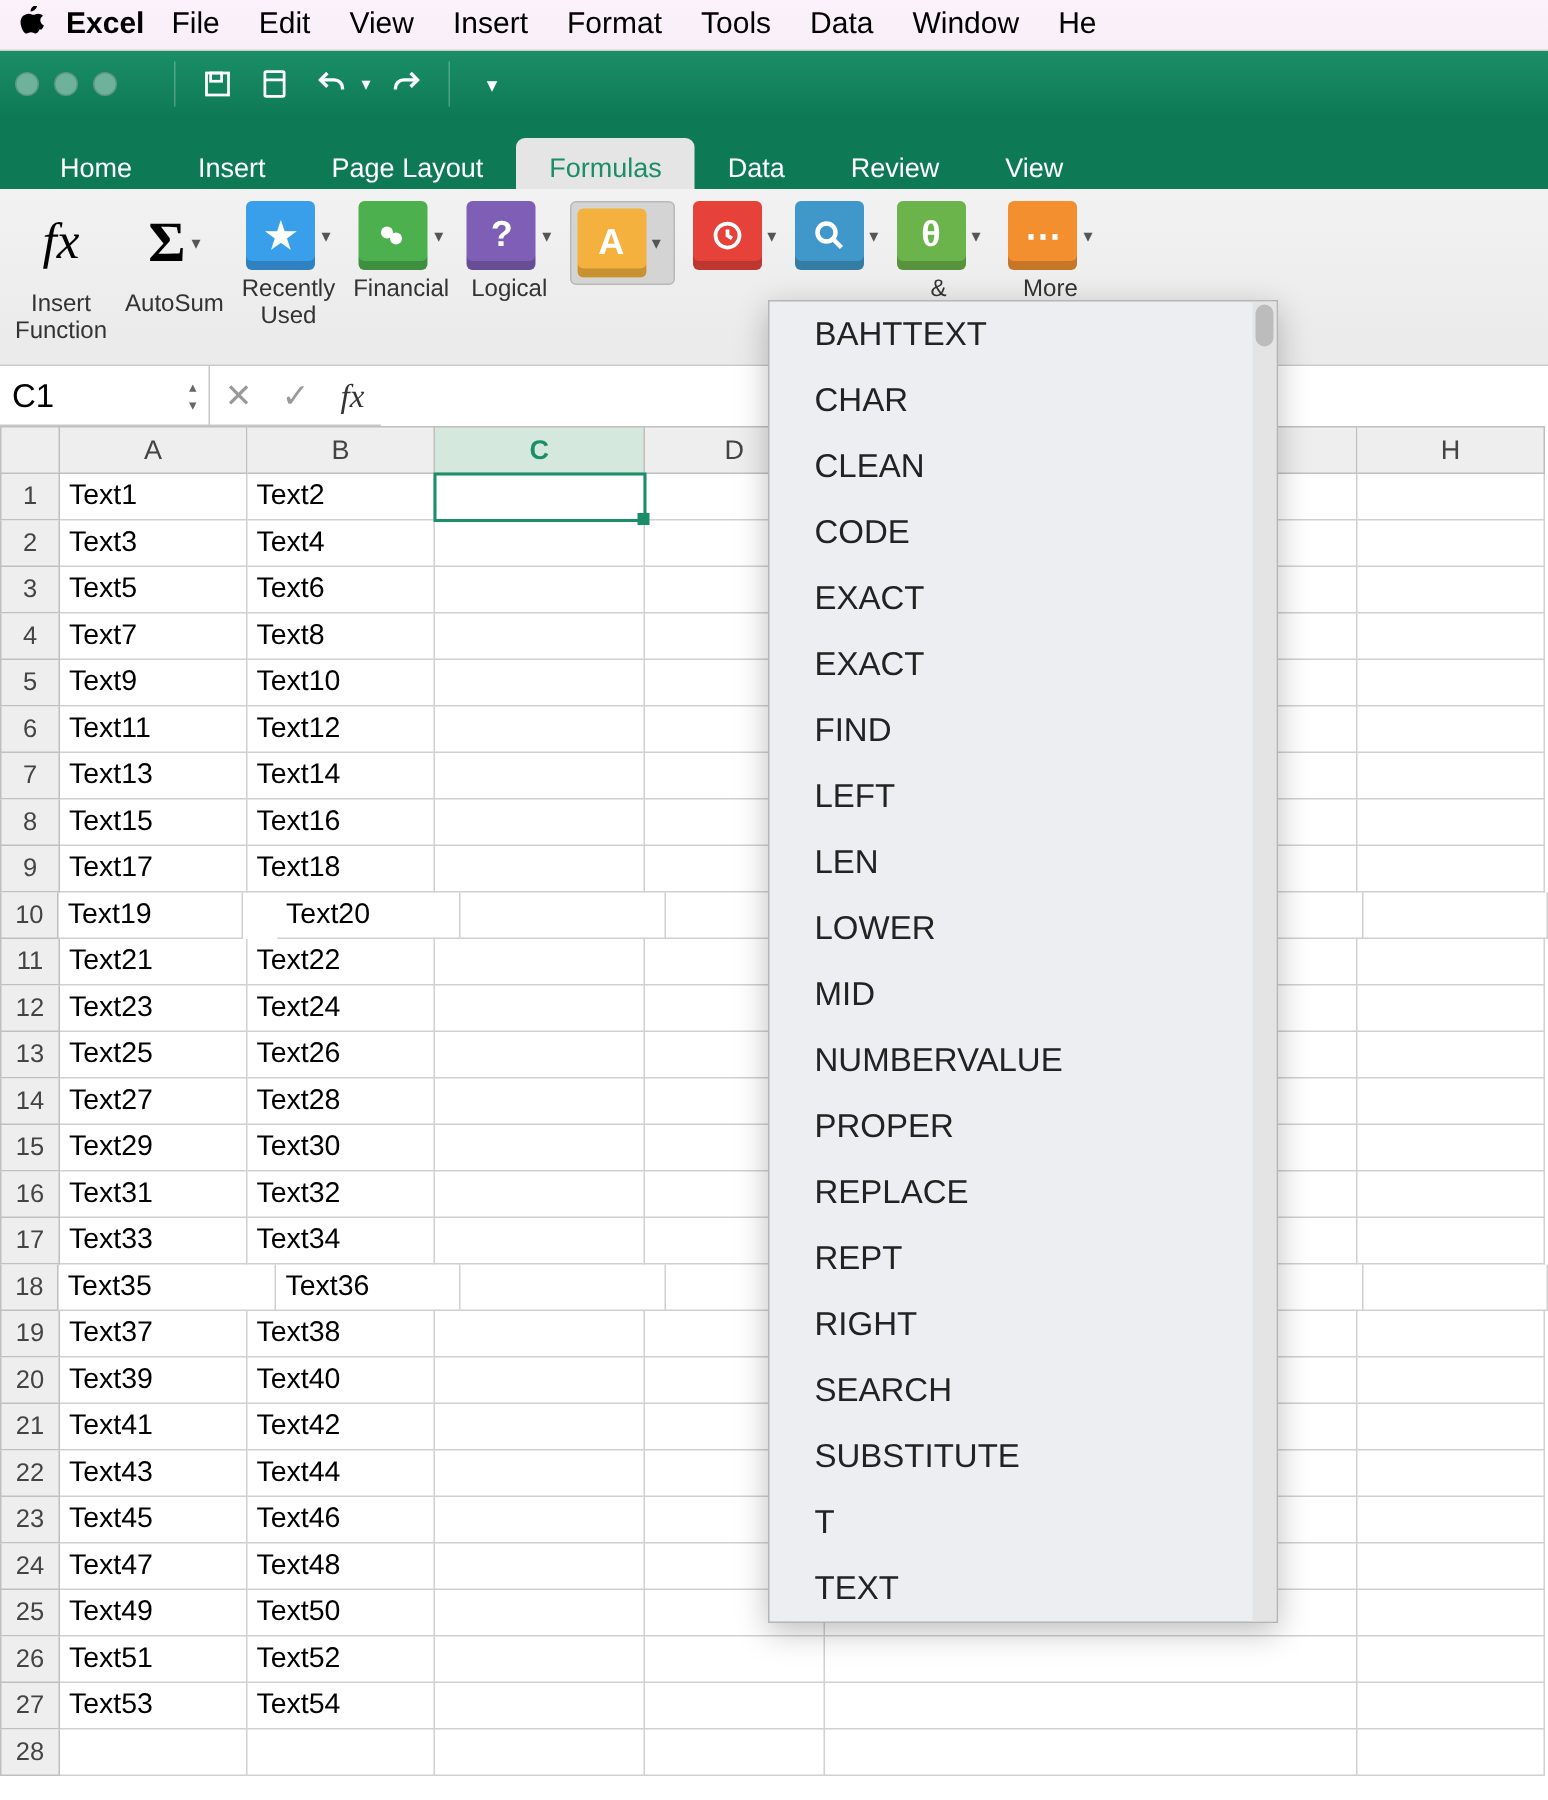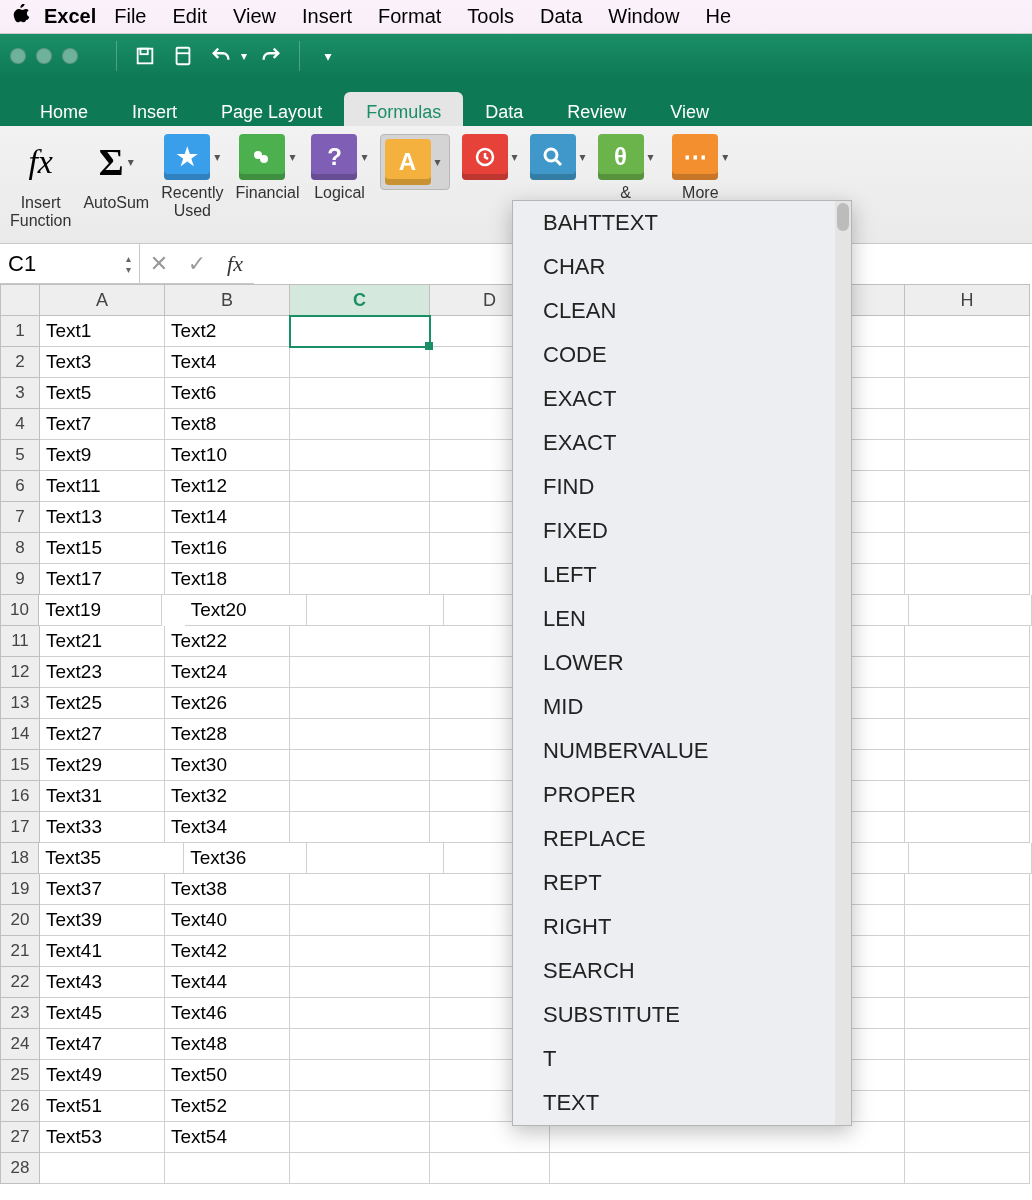--- a/index.html
+++ b/index.html
@@ -504,21 +504,20 @@
 
 <div class="dropdown">
   <div id="dditems">
       <div class="ditem">BAHTTEXT</div>
       <div class="ditem">CHAR</div>
       <div class="ditem">CLEAN</div>
       <div class="ditem">CODE</div>
       <div class="ditem">EXACT</div>
       <div class="ditem">EXACT</div>
       <div class="ditem">FIND</div>
-      <div class="ditem">FIXED</div>
       <div class="ditem">LEFT</div>
       <div class="ditem">LEN</div>
       <div class="ditem">LOWER</div>
       <div class="ditem">MID</div>
       <div class="ditem">NUMBERVALUE</div>
       <div class="ditem">PROPER</div>
       <div class="ditem">REPLACE</div>
       <div class="ditem">REPT</div>
       <div class="ditem">RIGHT</div>
       <div class="ditem">SEARCH</div>

